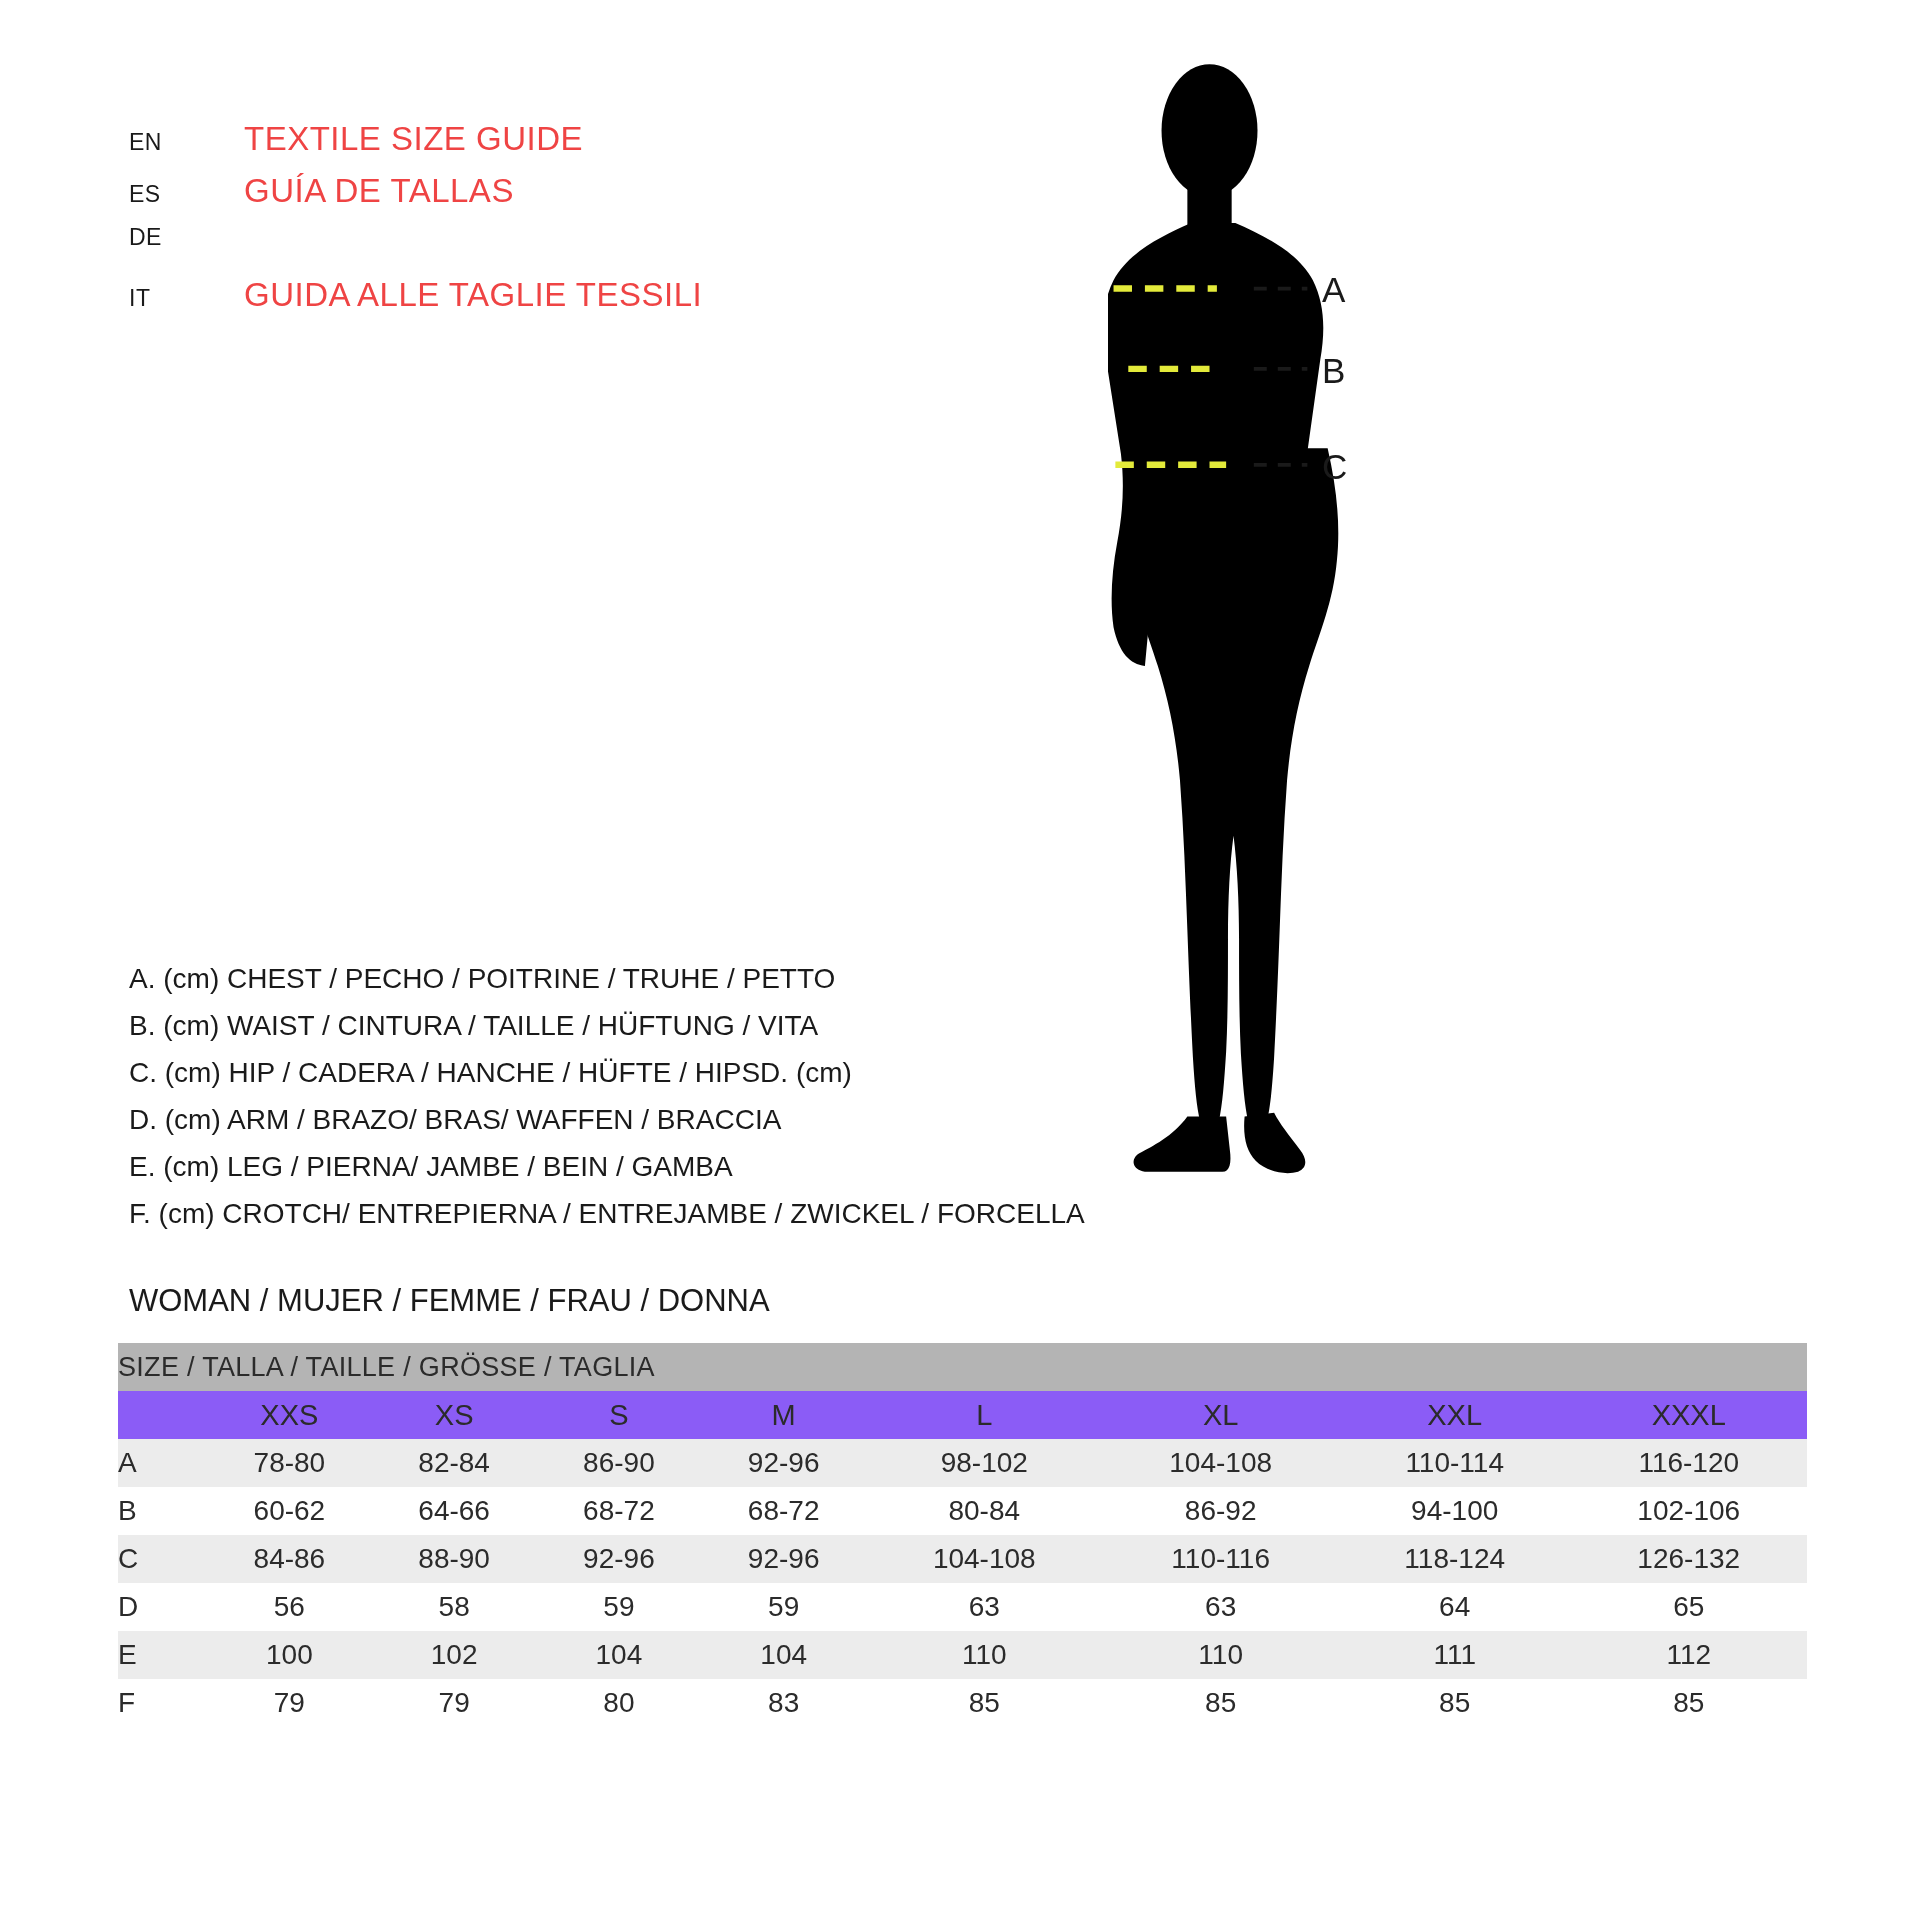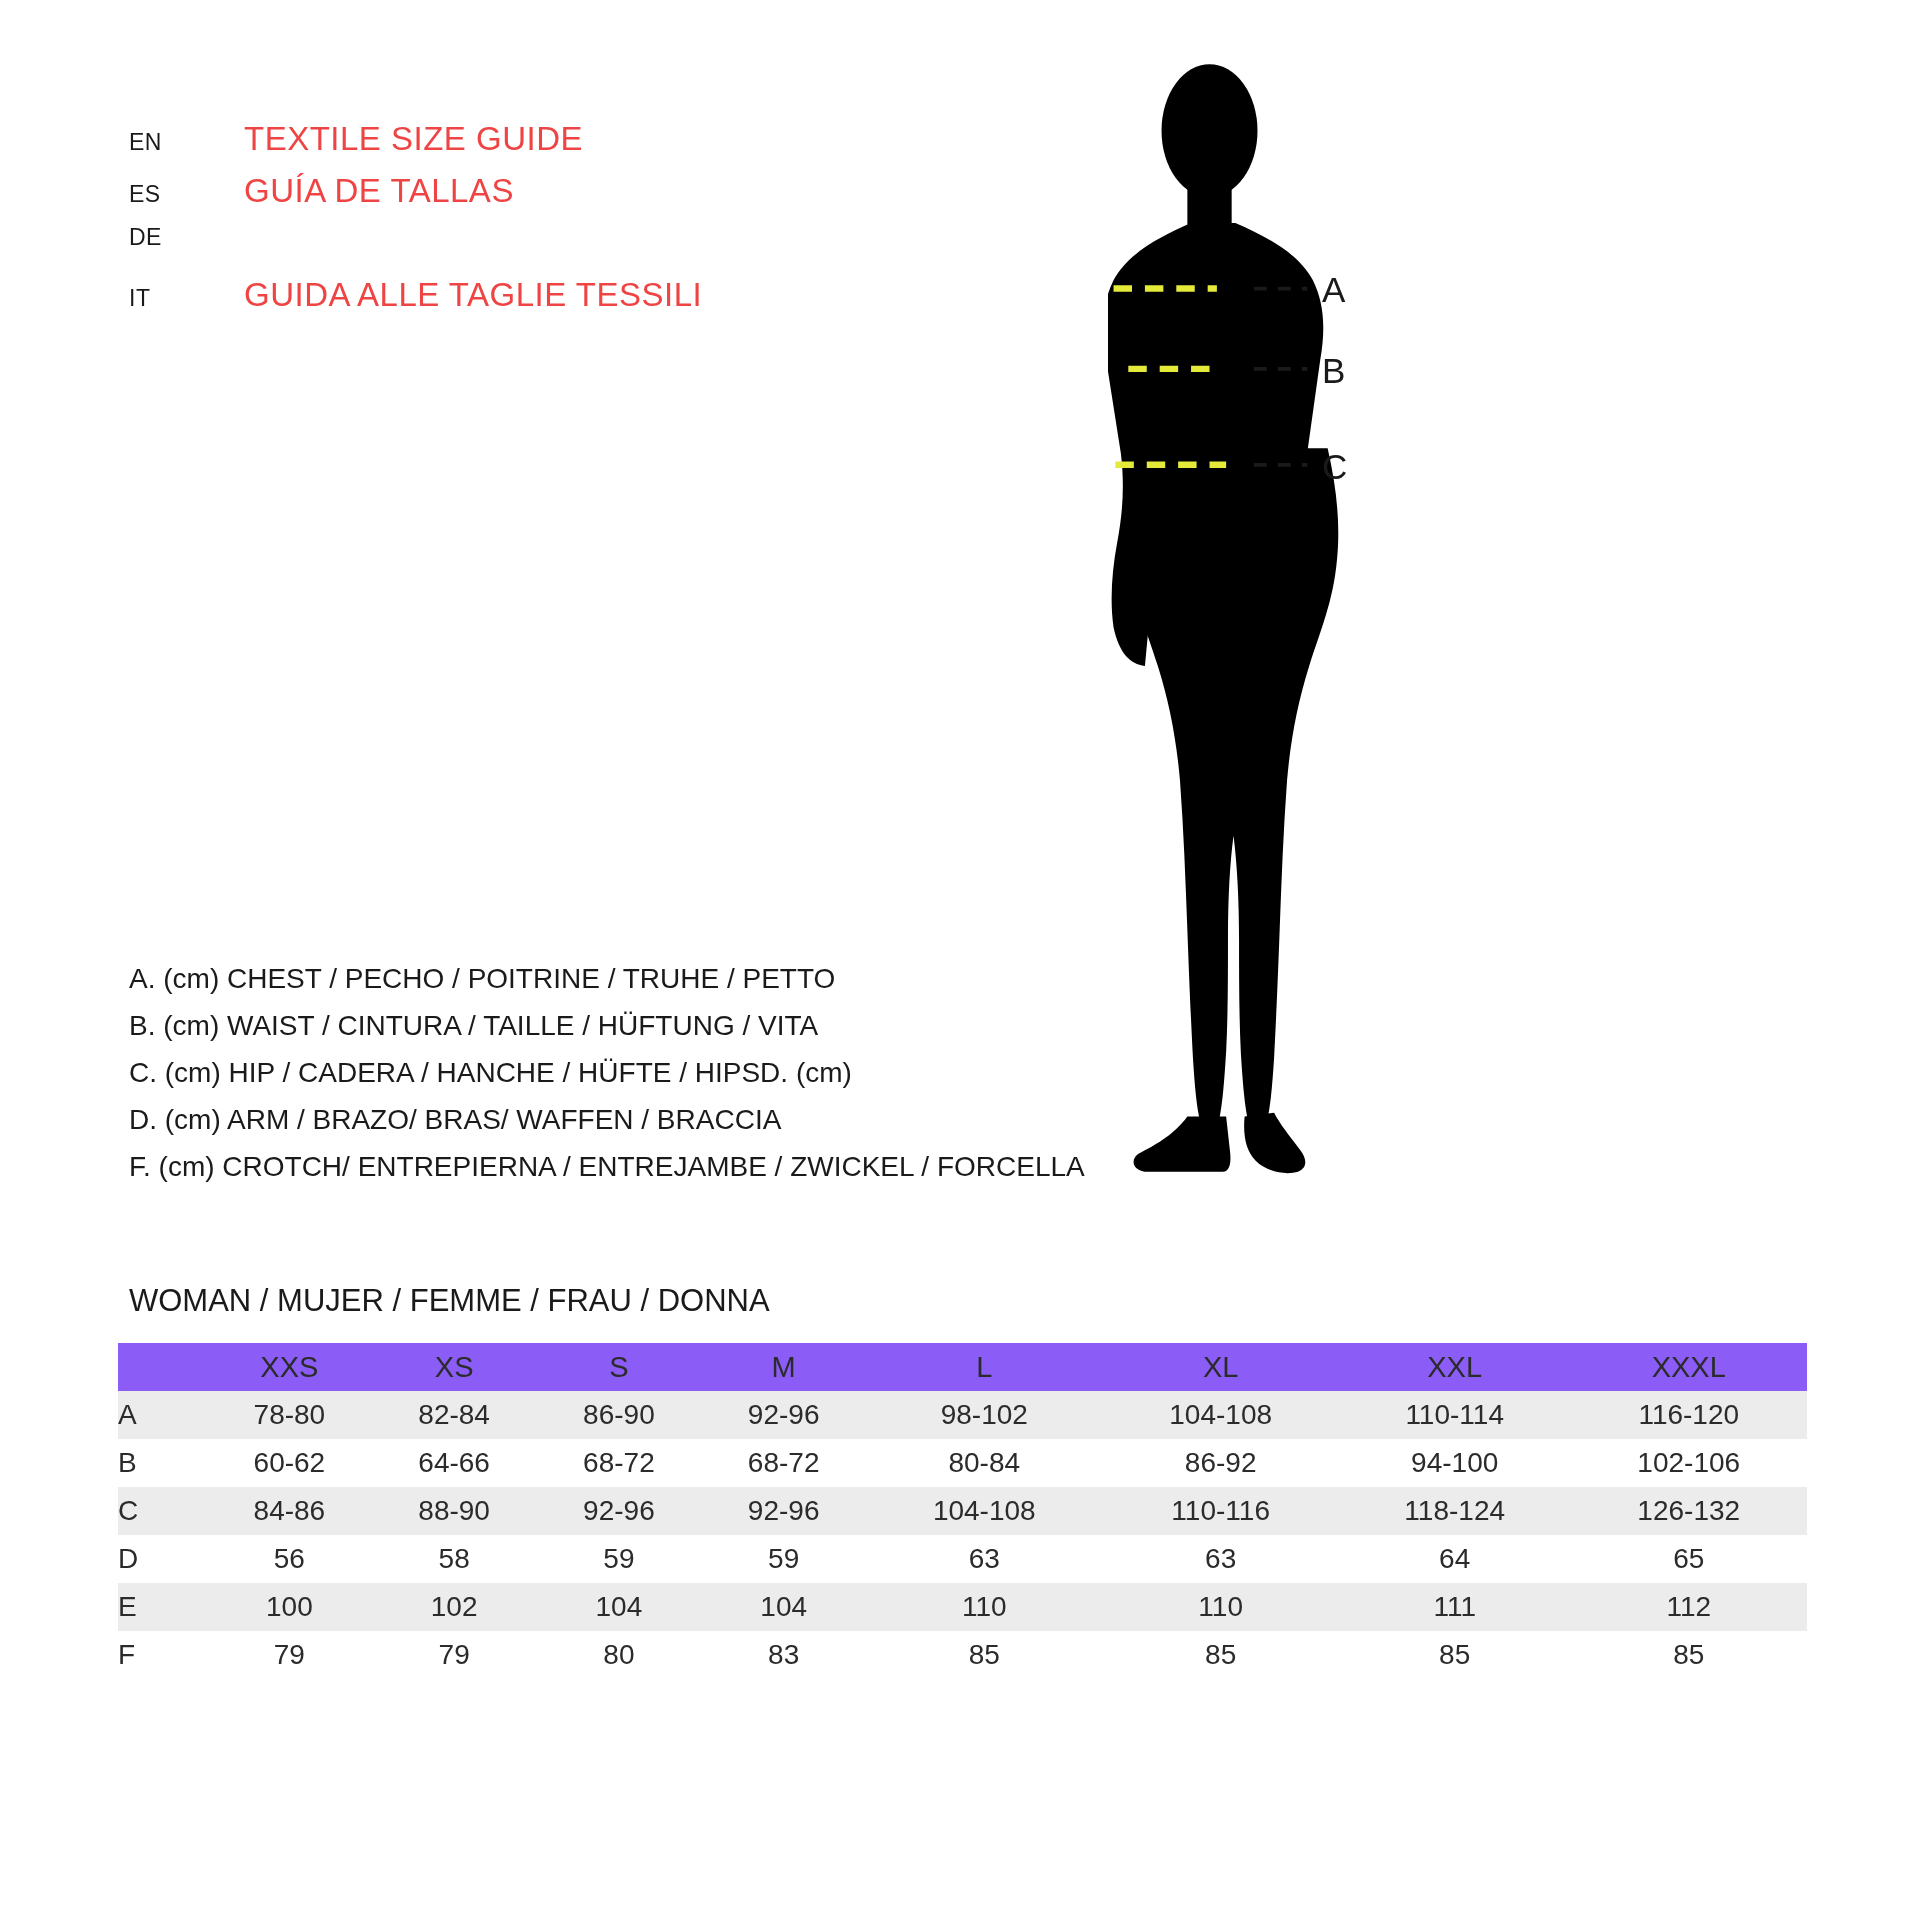--- a/index.html
+++ b/index.html
@@ -227,27 +227,31 @@
       <text x="-262" y="660" font-family="Liberation Sans, sans-serif" font-size="38" fill="#1a1a1a">F</text>
     </g>
   </svg>
 </div>
 
 <div id="legend-block">
   <div class="legend-row">A. (cm) CHEST / PECHO / POITRINE / TRUHE / PETTO</div>
   <div class="legend-row">B. (cm) WAIST / CINTURA / TAILLE / HÜFTUNG / VITA</div>
   <div class="legend-row">C. (cm) HIP / CADERA / HANCHE / HÜFTE / HIPSD. (cm)</div>
   <div class="legend-row">D. (cm) ARM / BRAZO/ BRAS/ WAFFEN / BRACCIA</div>
+  <div class="legend-row">E. (cm) LEG / PIERNA/ JAMBE / BEIN / GAMBA</div>
   <div class="legend-row">F. (cm) CROTCH/ ENTREPIERNA / ENTREJAMBE / ZWICKEL / FORCELLA</div>
 </div>
 
 <div id="gender-label">WOMAN / MUJER / FEMME / FRAU / DONNA</div>
 
 <table id="size-table">
   <tbody>
+    <tr class="tbl-title-row">
+      <td colspan="9">SIZE / TALLA / TAILLE / GRÖSSE / TAGLIA</td>
+    </tr>
     <tr class="tbl-head-row">
       <td class="rowlabel"></td>
       <td>XXS</td>
       <td>XS</td>
       <td>S</td>
       <td>M</td>
       <td>L</td>
       <td>XL</td>
       <td>XXL</td>
       <td>XXXL</td>

